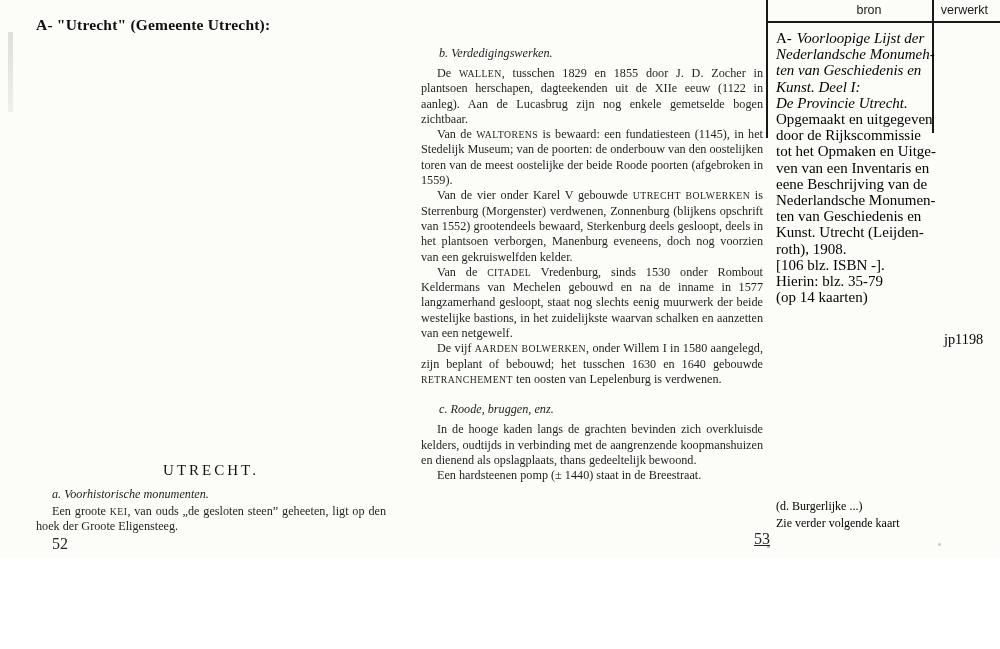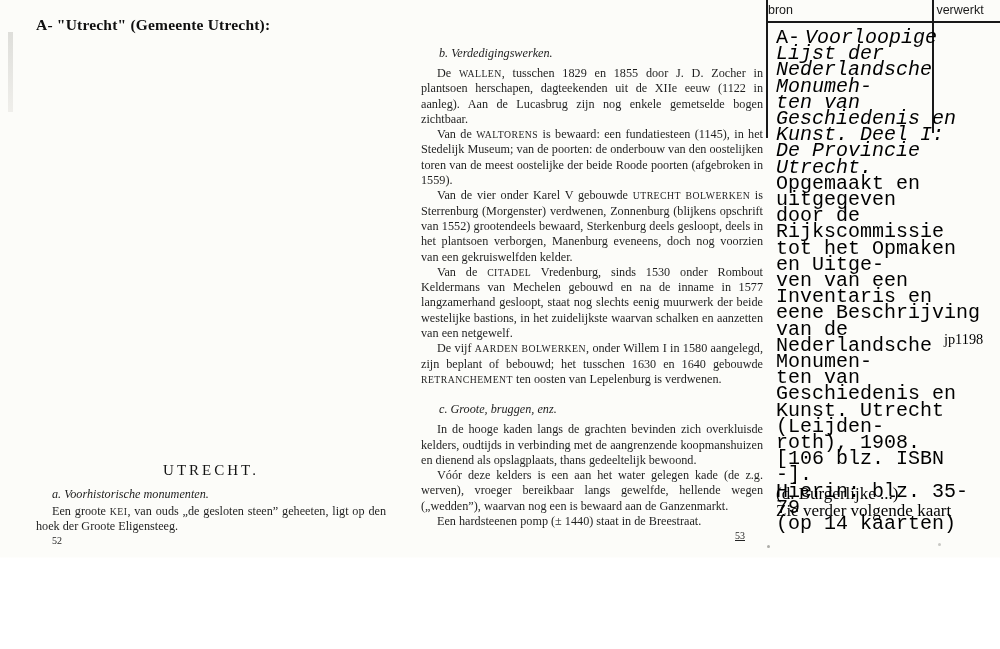--- a/index.html
+++ b/index.html
@@ -16,40 +16,40 @@
   .speck.s1{left:767px;top:545px;}
   .speck.s2{left:938px;top:543px;opacity:.45;}
   
   .col-left{position:absolute;left:36px;top:462px;width:350px;}
   .u-heading{text-align:center;font-weight:normal;font-size:15px;letter-spacing:3px;color:#141414;}
   .subhead{font-style:italic;font-size:12.2px;color:#1d1d1d;margin:0 0 5px 18px;}
   .col-left .subhead{margin:8px 0 2px 16px;}
   .para{margin:0;font-size:12.2px;line-height:15.3px;text-align:justify;text-indent:16px;color:#1f1f1f;}
   .col-right{position:absolute;left:421px;top:46px;width:342px;}
   .gap-top{margin-top:15px;}
-  .pagenum{position:absolute;font-size:10px;color:#242424;}
+  .pagenum{position:absolute;font-size:16px;color:#242424;}
   .pn-left{left:52px;top:535px;}
-  .pn-right{left:735px;top:530px;text-decoration:underline;}
+  .pn-right{left:754px;top:530px;text-decoration:underline;}
   .sc{font-size:.8em;letter-spacing:.45px;}
   
   .v-line{position:absolute;width:2px;background:#191919;}
   .v-left{left:766px;top:0;height:138px;}
   .v-mid{left:932px;top:0;height:133px;}
   .h-line{position:absolute;left:766px;top:21px;width:234px;height:2px;background:#191919;}
   .sidebar{position:absolute;left:768px;top:0;width:232px;height:649px;color:#000;}
   .sb-header{position:absolute;left:0;top:0;width:232px;height:21px;
     font-family:"Liberation Sans","DejaVu Sans",sans-serif;font-size:12.5px;color:#1a1a1a;}
-  .sb-col-bron{position:absolute;left:0;top:3px;width:166px;}
-  .sb-col-verwerkt{position:absolute;left:164px;top:3px;width:56px;text-align:center;}
-  .sb-entry{position:absolute;left:8px;top:30px;width:205px;font-size:20px;line-height:16.2px;color:#000;font-family:Liberation Mono, monospace;}
+  .sb-col-bron{position:absolute;left:18px;top:3px;width:166px;text-align:center;}
+  .sb-col-verwerkt{position:absolute;left:164px;top:3px;width:56px;text-align:right;}
+  .sb-entry{position:absolute;left:8px;top:30px;width:205px;font-size:15px;line-height:16.2px;color:#000;}
   .pre{white-space:pre-line;}
   .ital{font-style:italic;}
   .sb-prefix{margin-right:5px;}
   .sb-code{position:absolute;left:176px;top:287px;font-size:14.3px;color:#000;margin-top:44px;}
-  .sb-footer{position:absolute;left:8px;top:486px;width:210px;font-size:17px;line-height:16.8px;color:#000;}
+  .sb-footer{position:absolute;left:8px;top:498px;width:210px;font-size:12px;line-height:16.8px;color:#000;}
 </style>
 </head>
 <body>
 
 <div class="canvas">
 
   <div class="doc-title">A- "Utrecht" (Gemeente Utrecht):</div>
   <div class="scan-edge"></div>
   <div class="speck s1"></div>
   <div class="speck s2"></div>
@@ -61,23 +61,22 @@
   </section>
   <div class="pagenum pn-left">52</div>
 
   <section class="col-right">
     <div class="subhead">b. Verdedigingswerken.</div>
     <p class="para">De <span class="sc">WALLEN</span>, tusschen 1829 en 1855 door J. D. Zocher in plantsoen herschapen, dagteekenden uit de XIIe eeuw (1122 in aanleg). Aan de Lucasbrug zijn nog enkele gemetselde bogen zichtbaar.</p>
     <p class="para">Van de <span class="sc">WALTORENS</span> is bewaard: een fundatiesteen (1145), in het Stedelijk Museum; van de poorten: de onderbouw van den oostelijken toren van de meest oostelijke der beide Roode poorten (afgebroken in 1559).</p>
     <p class="para">Van de vier onder Karel V gebouwde <span class="sc">UTRECHT</span> <span class="sc">BOLWERKEN</span> is Sterrenburg (Morgenster) verdwenen, Zonnenburg (blijkens opschrift van 1552) grootendeels bewaard, Sterkenburg deels gesloopt, deels in het plantsoen verborgen, Manenburg eveneens, doch nog voorzien van een gekruiswelfden kelder.</p>
     <p class="para">Van de <span class="sc">CITADEL</span> Vredenburg, sinds 1530 onder Rombout Keldermans van Mechelen gebouwd en na de inname in 1577 langzamerhand gesloopt, staat nog slechts eenig muurwerk der beide westelijke bastions, in het zuidelijkste waarvan schalken en aanzetten van een netgewelf.</p>
     <p class="para">De vijf <span class="sc">AARDEN</span> <span class="sc">BOLWERKEN</span>, onder Willem I in 1580 aangelegd, zijn beplant of bebouwd; het tusschen 1630 en 1640 gebouwde <span class="sc">RETRANCHEMENT</span> ten oosten van Lepelenburg is verdwenen.</p>
-    <div class="subhead gap-top">c. Groote, bruggen, enz.</div>
+    <div class="subhead gap-top">c. Roode, bruggen, enz.</div>
     <p class="para">In de hooge kaden langs de grachten bevinden zich overkluisde kelders, oudtijds in verbinding met de aangrenzende koopmanshuizen en dienend als opslagplaats, thans gedeeltelijk bewoond.</p>
-    <p class="para">Vóór deze kelders is een aan het water gelegen kade (de z.g. werven), vroeger bereikbaar langs gewelfde, hellende wegen („wedden”), waarvan nog een is bewaard aan de Ganzenmarkt.</p>
     <p class="para">Een hardsteenen pomp (± 1440) staat in de Breestraat.</p>
   </section>
   <div class="pagenum pn-right">53</div>
 
   <div class="v-line v-left"></div>
   <div class="v-line v-mid"></div>
   <div class="h-line"></div>
 
   <aside class="sidebar">
     <div class="sb-header">

